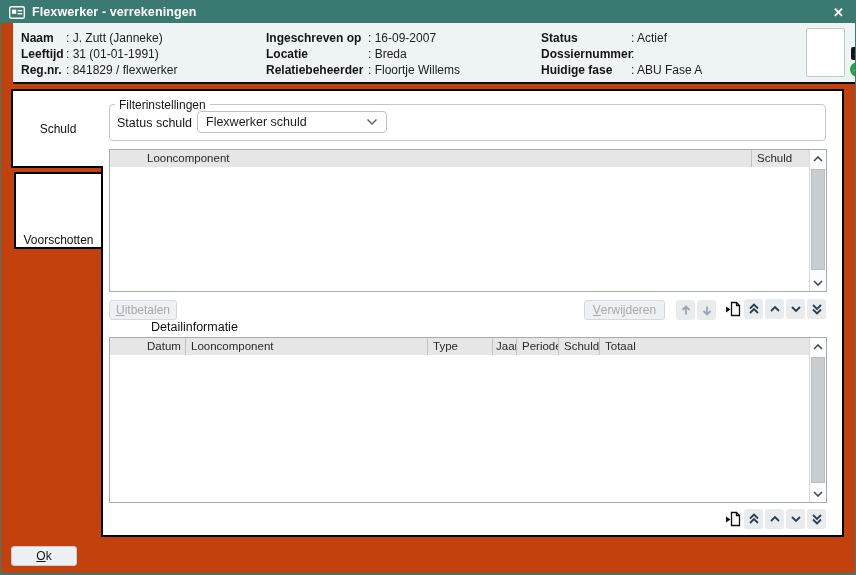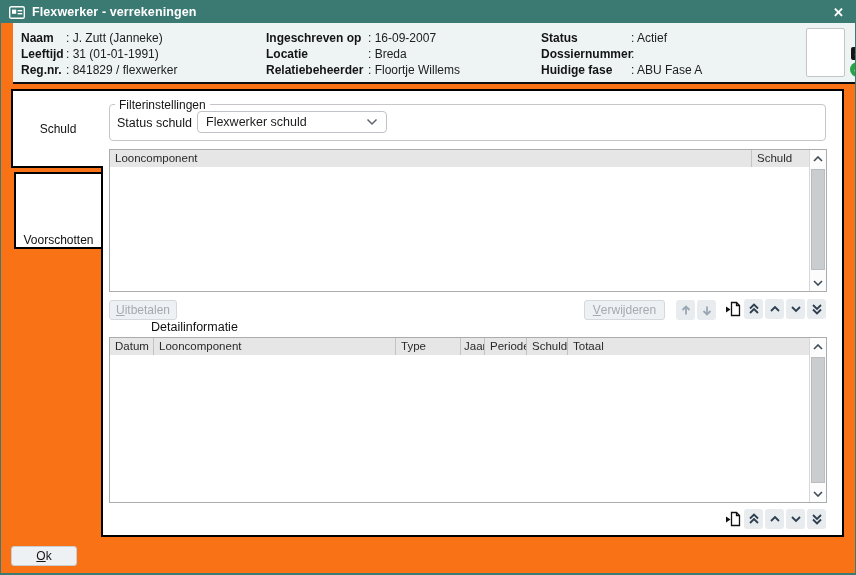--- a/index.html
+++ b/index.html
@@ -1,19 +1,19 @@
 <!DOCTYPE html>
 <html><head>
 <meta charset="utf-8">
 <style>
   * { box-sizing: border-box; }
   html,body { margin:0; padding:0; background:#fff; }
   body { font-family:"Liberation Sans", sans-serif; font-size:12px; color:#1b1b1b; }
 
-  .window { position:relative; width:856px; height:575px; background:#f97316;
+  .window { position:relative; width:856px; height:575px; background:#c2410c;
             border:1px solid #3a7a72; border-bottom:2px solid #3a7a72; overflow:hidden; }
 
   
   .titlebar { position:absolute; left:0; top:0; right:0; height:22px; background:#3a7a72;
               display:flex; align-items:center; padding:0 8px; color:#fff; }
   .titlebar .ticon { display:flex; align-items:center; margin-right:7px; }
   .titlebar .ttext { font-weight:700; font-size:12.5px; letter-spacing:.1px; }
   .titlebar .close { margin-left:auto; font-weight:700; font-size:13px; cursor:pointer;
                      line-height:1; padding:2px 3px; }
 
@@ -50,21 +50,21 @@
             font-size:12px; color:#161616; z-index:7; }
   .fld-label { position:absolute; left:116px; top:115px; font-size:12.5px; color:#161616; z-index:7; }
   .dropdown { position:absolute; left:196px; top:110px; width:190px; height:22px; background:#fff;
               border:1px solid #bfc3c7; border-radius:4px; z-index:7; display:flex; align-items:center;
               padding:0 8px; font-size:12.5px; color:#1c1c1c; cursor:pointer; }
   .dropdown .dd-chev { margin-left:auto; display:flex; }
 
   
   .grid { position:absolute; background:#fff; border:1px solid #aaadad; z-index:6; }
   .grid-head { position:absolute; left:0; top:0; right:17px; height:23px; background:#e6e6e6;
-               border-bottom:1px solid #c2c2c2; display:flex; }
+               border-bottom:1px solid #c2c2c2; display:flex;padding-left:32px; }
   .gcell { font-size:11.5px; color:#2a2a2a; line-height:16px; padding-left:5px; overflow:hidden;
            white-space:nowrap; }
   .gsep { border-left:1px solid #c3c3c3; }
   .grid-body { position:absolute; left:0; top:17px; right:17px; bottom:0; background:#fff; }
 
   
   .sbar { position:absolute; top:0; right:0; bottom:0; width:17px; background:#fcfcfc;
           border-left:1px solid #d8d8d8; }
   .sb-btn { position:absolute; left:0; width:16px; height:17px; display:flex; align-items:center;
             justify-content:center; cursor:pointer; }

